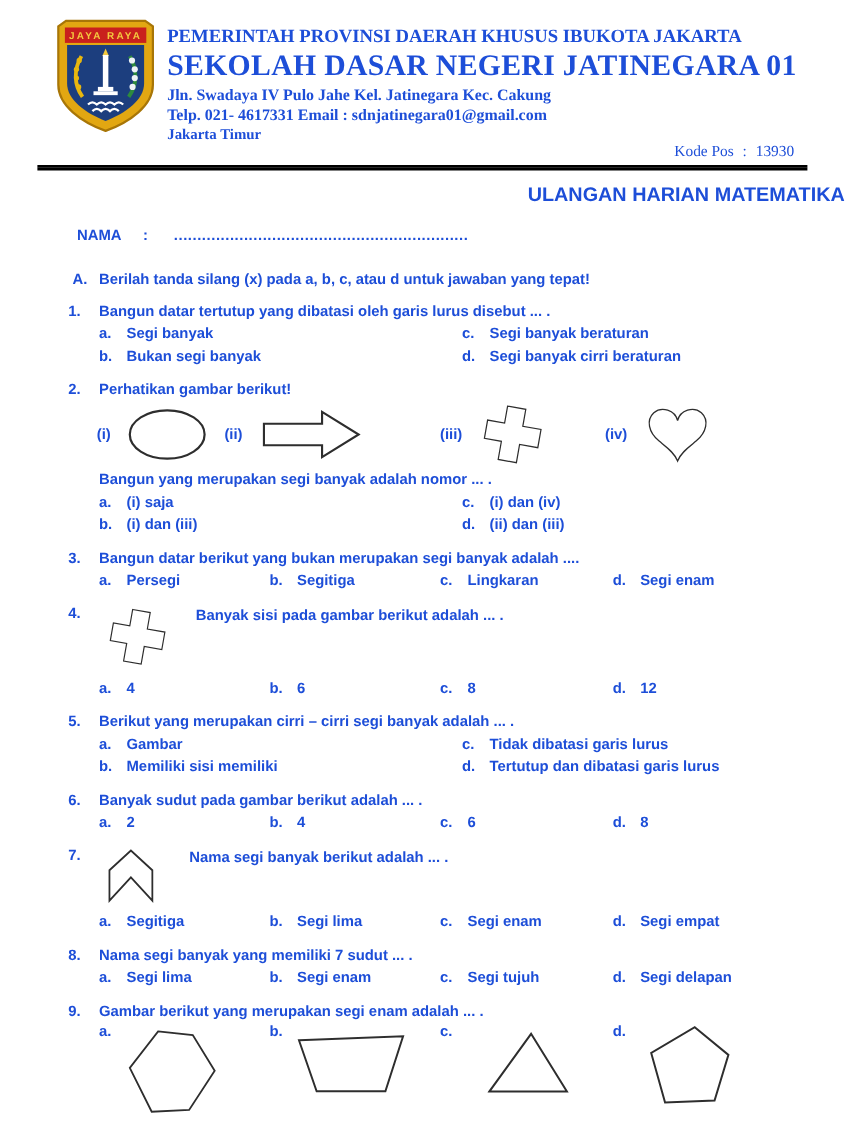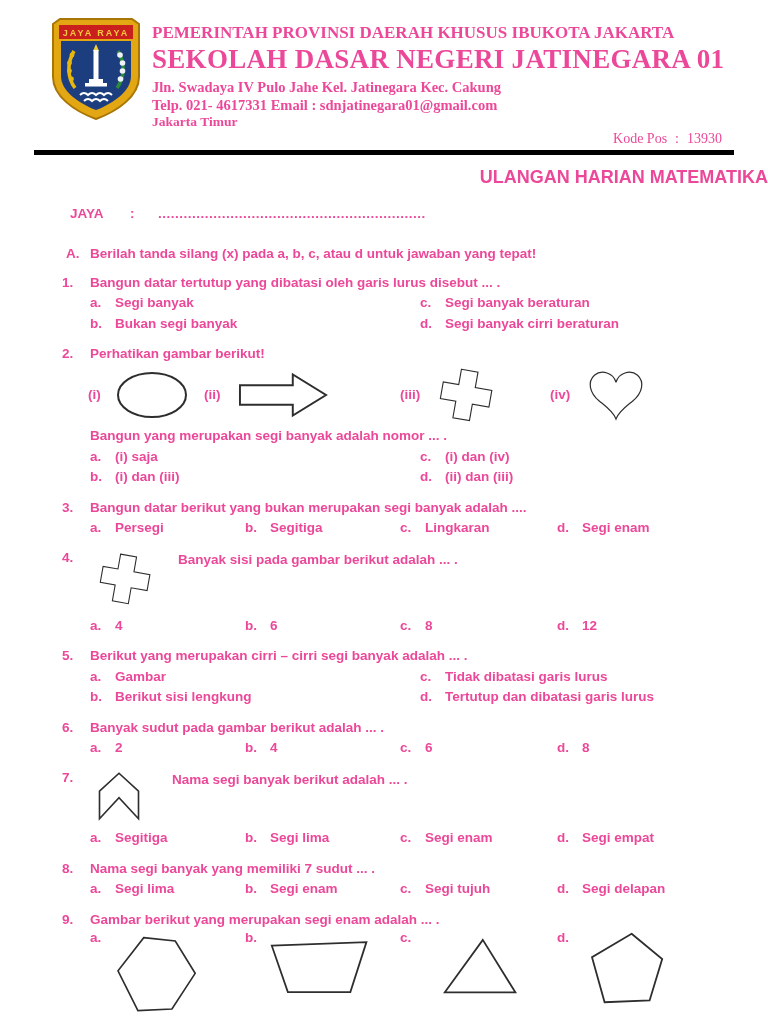--- a/index.html
+++ b/index.html
@@ -1,18 +1,18 @@
 <!DOCTYPE html>
 <html><head>
 <meta charset="utf-8">
 <style>
   * { margin:0; padding:0; box-sizing:border-box; }
   html,body { background:#fff; }
   .page {
-    width:768px; height:1024px; background:#fff; color:#ec4899;
+    width:768px; height:1024px; background:#fff; color:#1d4ed8;
     font-family:"Liberation Sans", sans-serif; overflow:hidden; position:relative;
   }
   
   .letterhead { display:flex; align-items:flex-start; padding:14px 40px 0 48px; }
   .logo-box { width:104px; flex:none; padding-top:3px; }
   .lh-text { flex:1; font-family:"Liberation Serif", serif; font-weight:700; line-height:1.24; padding-top:8px; }
   .lh-gov     { font-size:17px; }
   .lh-school  { font-size:27px; letter-spacing:.3px; }
   .lh-addr    { font-size:14.5px; margin-top:2px; }
   .lh-contact { font-size:14.5px; }
@@ -85,21 +85,21 @@
   </div>
   <div class="kodepos">
     <span>Kode Pos</span><span class="kp-sep">:</span><span>13930</span>
   </div>
   <div class="rule"></div>
 
   <div class="doc-title">ULANGAN HARIAN MATEMATIKA</div>
 
   <div class="student-form">
     <div>
-      <span class="f-label">JAYA</span><span class="f-colon">:</span><span class="f-dots">...............................................................</span>
+      <span class="f-label">NAMA</span><span class="f-colon">:</span><span class="f-dots">...............................................................</span>
     </div>
   </div>
 
   <div class="section-head">
     <span class="sec-label">A.</span><span>Berilah tanda silang (x) pada a, b, c, atau d untuk jawaban yang tepat!</span>
   </div>
 
   <div class="questions">
 
     <div class="q">
@@ -239,21 +239,21 @@
         <div class="opt">
             <span class="o-label">a.</span>
             <span>Gambar</span>
           </div>
         <div class="opt">
             <span class="o-label">c.</span>
             <span>Tidak dibatasi garis lurus</span>
           </div>
         <div class="opt">
             <span class="o-label">b.</span>
-            <span>Berikut sisi lengkung</span>
+            <span>Memiliki sisi memiliki</span>
           </div>
         <div class="opt">
             <span class="o-label">d.</span>
             <span>Tertutup dan dibatasi garis lurus</span>
           </div>
       </div>
     </div>
 
     <div class="q">
       <div class="q-line">

